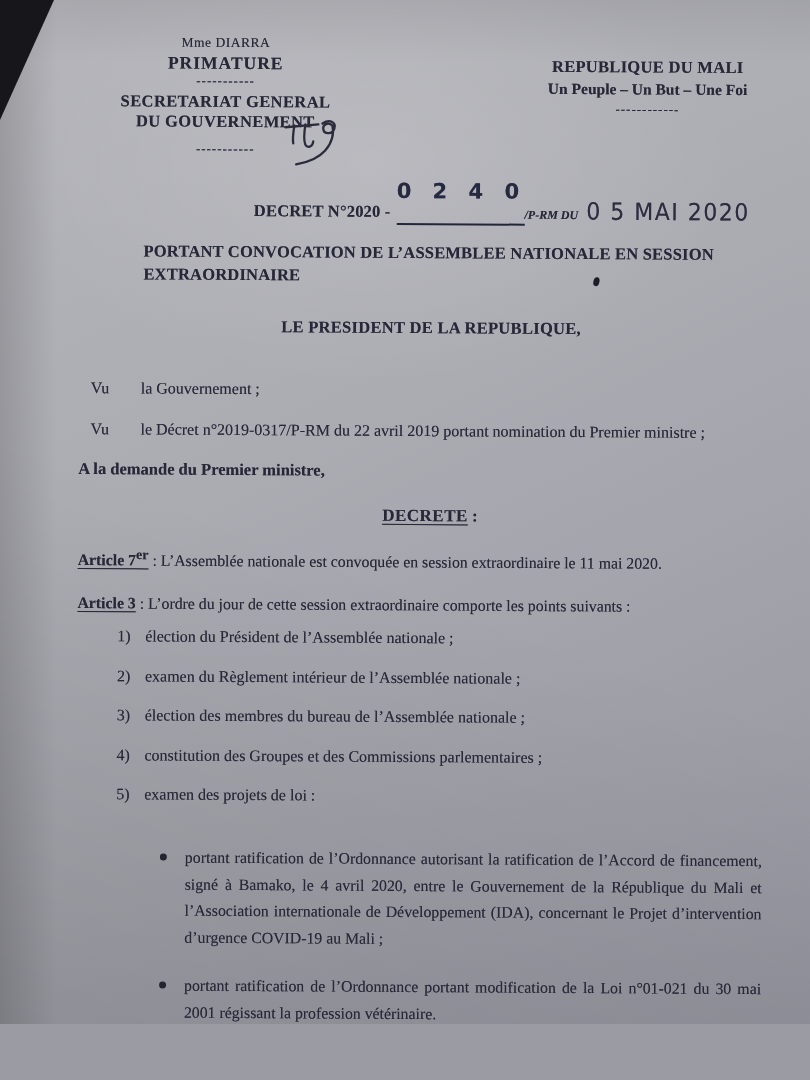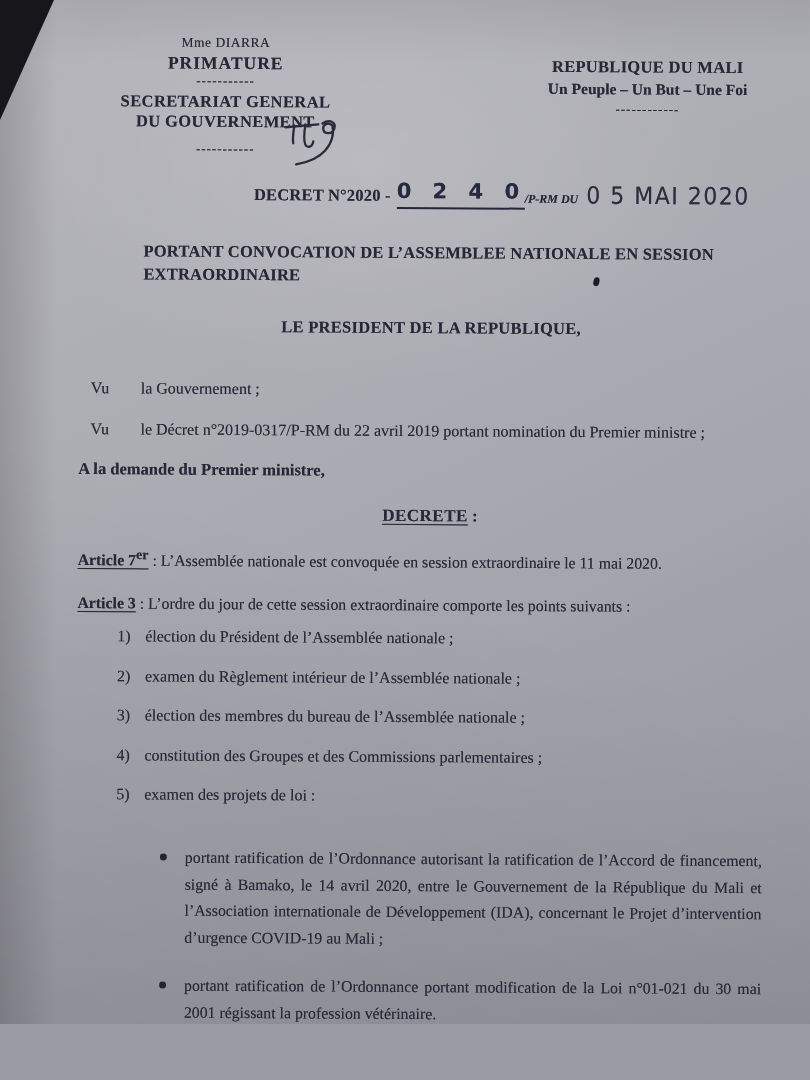--- a/index.html
+++ b/index.html
@@ -44,21 +44,21 @@
   .lh-right { left: 506px; top: 56px; width: 278px; }
   .lh-right .republic { font-size: 16.5px; font-weight: bold; letter-spacing: 0.3px; }
   .lh-right .motto { font-size: 15.5px; font-weight: bold; margin-top: 3px; }
   .lh-right .lh-divider { margin-top: 4px; }
 
   
   .decree-line { left: 252px; top: 182px; display: flex; align-items: flex-end; white-space: nowrap; }
   .decree-prefix { font-size: 16.5px; font-weight: bold; letter-spacing: 0.2px; padding-bottom: 3px; }
   .stamp-number-slot {
     width: 128px; margin-left: 6px; text-align: center;
-    border-bottom: 2.5px solid #23253a; padding-bottom: 1px;
+    border-bottom: 2.5px solid #23253a; padding-bottom: 17px;
   }
   .stamp-number {
     font-family: "DejaVu Sans", sans-serif; font-size: 21px; font-weight: bold;
     letter-spacing: 7px; color: #252a40; display: inline-block; transform: translateY(-3px);
   }
   .decree-suffix { font-size: 12px; font-weight: bold; padding-bottom: 3px; font-style: italic; }
   .stamp-date {
     font-family: "DejaVu Sans", sans-serif; font-size: 22px; color: #2b2d40;
     letter-spacing: 1.5px; margin-left: 8px; padding-bottom: 1px;
     transform: scaleY(1.08); transform-origin: bottom;
@@ -186,21 +186,21 @@
       </div>
       <div class="agenda-item">
         <span class="agenda-number">5)</span>
         <span>examen des projets de loi :</span>
       </div>
     </div>
 
     <div class="abs bills">
       <div class="bill-item">
         <span class="bill-bullet"></span>
-        <span>portant ratification de l’Ordonnance autorisant la ratification de l’Accord de financement, signé à Bamako, le 14 avril 2020, entre le Gouvernement de la République du Mali et l’Association internationale de Développement (IDA), concernant le Projet d’intervention d’urgence COVID-19 au Mali ;</span>
+        <span>portant ratification de l’Ordonnance autorisant la ratification de l’Accord de financement, signé à Bamako, le 4 avril 2020, entre le Gouvernement de la République du Mali et l’Association internationale de Développement (IDA), concernant le Projet d’intervention d’urgence COVID-19 au Mali ;</span>
       </div>
       <div class="bill-item">
         <span class="bill-bullet"></span>
         <span>portant ratification de l’Ordonnance portant modification de la Loi n°01-021 du 30 mai 2001 régissant la profession vétérinaire.</span>
       </div>
     </div>
 
   </div>
 </div>
 

